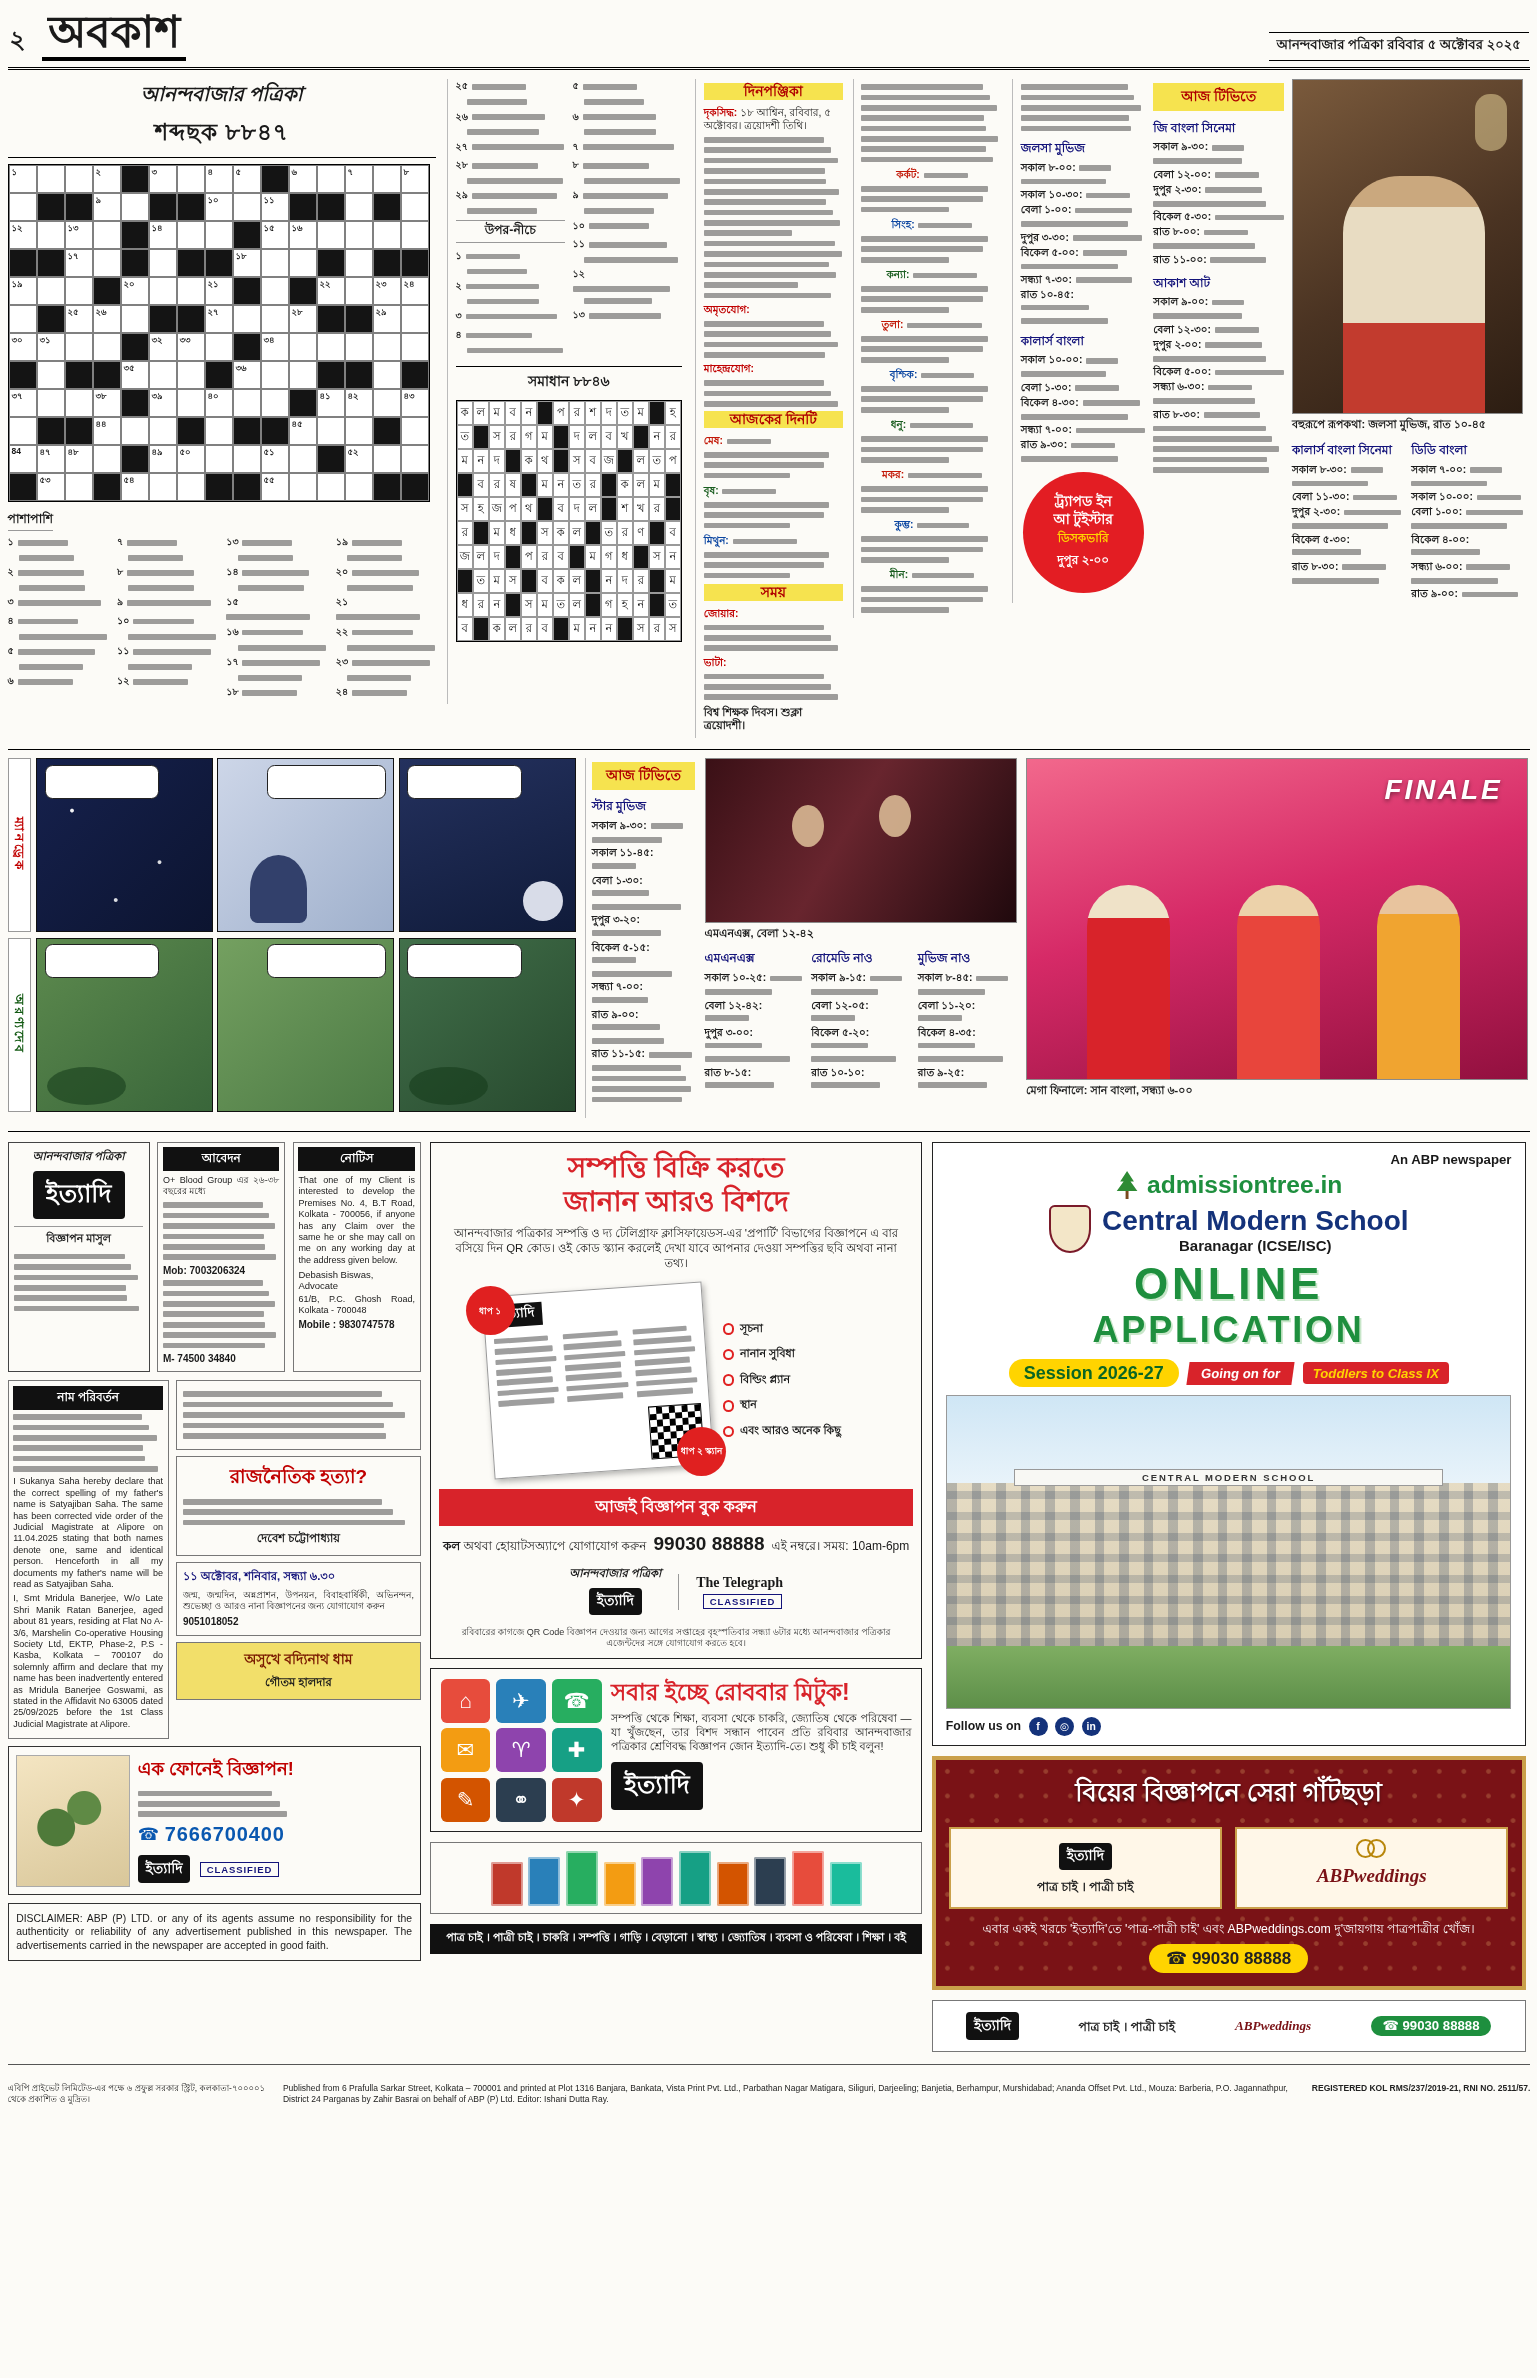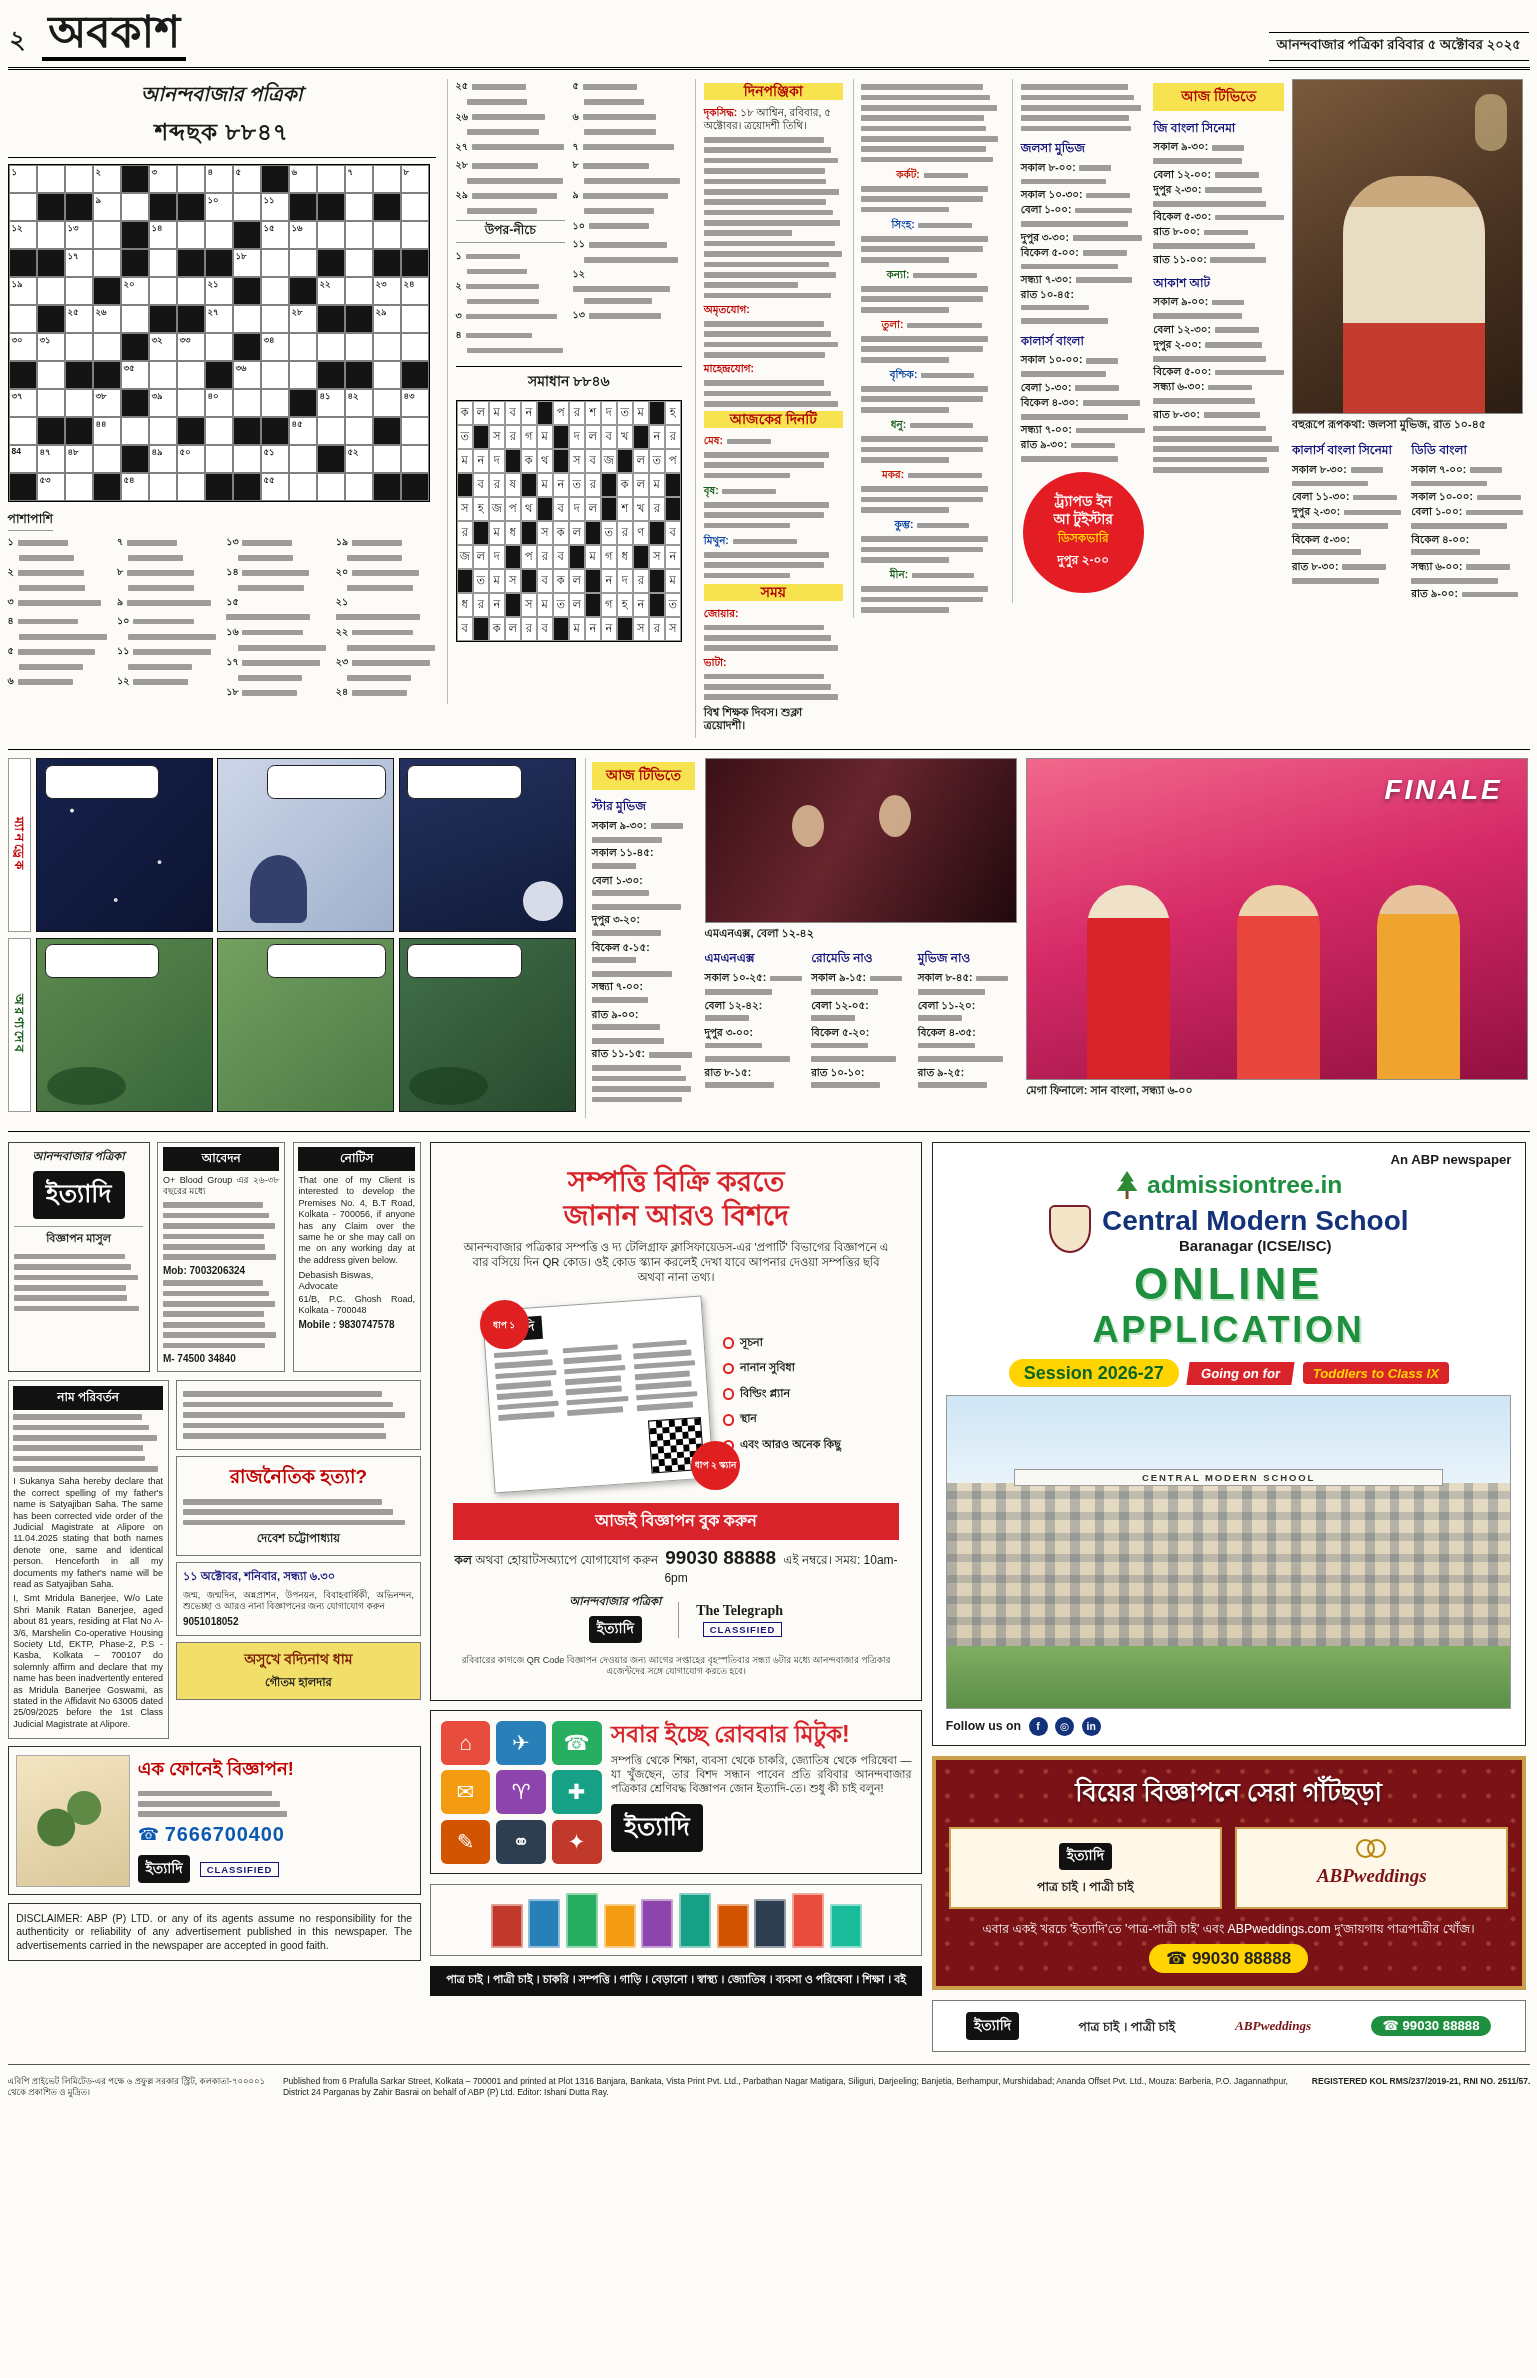--- a/index.html
+++ b/index.html
@@ -125,21 +125,21 @@
   .phonead{border:1.9px solid #333;display:flex;gap:7.6px;padding:7.6px;box-sizing:border-box;min-height:142px;}
   .plantimg{width:112px;flex:none;border:0.9px solid #aaa;background:radial-gradient(circle at 35% 55%,#4f7a3a 18%,transparent 19%),radial-gradient(circle at 60% 40%,#5f8a45 16%,transparent 17%),linear-gradient(160deg,#f4e5c2,#d9c79a);}
   .patitle{color:#c00000;font-weight:bold;font-size:18px;}
   .parow{margin:5.7px 0;display:flex;align-items:center;gap:5.7px;}
   .ph-icon{font-size:17px;color:#0a58b0;}
   .panum{color:#0a58b0;font-weight:800;font-size:20px;letter-spacing:0.9px;}
   .clsf{display:inline-block;border:0.9px solid #13137a;color:#13137a;font-weight:bold;font-size:9.5px;padding:0.9px 5.7px;margin-left:5.7px;letter-spacing:0.9px;}
   .disclaimer{border:1.4px solid #333;padding:7.6px;font-size:10.4px;line-height:13.7px;text-align:justify;}
   
   .ads-mid{width:492px;flex:none;display:flex;flex-direction:column;gap:9.5px;}
-  .property-ad{border:1.4px solid #222;padding:22px;box-sizing:border-box;}
+  .property-ad{border:1.4px solid #222;padding:8px;box-sizing:border-box;}
   .ph1{color:#d8232a;font-weight:800;font-size:28px;text-align:center;line-height:34px;}
   .pbody{font-size:11.4px;line-height:15px;text-align:center;margin:7.6px 5.7px;}
   .pgraphic{position:relative;display:flex;gap:15px;align-items:center;justify-content:center;margin:9.5px 0;min-height:199px;}
   .npaper{width:220px;transform:rotate(-4deg);background:#fff;border:0.9px solid #999;box-shadow:1.9px 2.8px 6.6px rgba(0,0,0,.3);padding:7.6px;box-sizing:border-box;}
   .npmast{background:#111;color:#fff;font-weight:bold;font-size:13.2px;display:inline-block;padding:0.9px 7.6px;margin-bottom:5.7px;}
   .npcols{display:flex;gap:5.7px;}
   .npcols > div{flex:1;}
   .npqr{width:51px;height:51px;margin:5.7px 0 0 auto;border:1.9px solid #000;background:conic-gradient(#000 25%,#fff 0 50%,#000 0 75%,#fff 0) 0 0/12.8px 12.8px;}
   .callouts{width:142px;}
   .co{font-size:11px;font-weight:bold;margin:6.6px 0;display:flex;align-items:center;}
@@ -195,21 +195,21 @@
   .rings-icon::before,.rings-icon::after{content:"";position:absolute;width:15px;height:15px;border:2.8px solid #b8860b;border-radius:50%;top:0;}
   .rings-icon::before{left:0;} .rings-icon::after{left:11.4px;}
   .abpw{font-family:"Liberation Serif","DejaVu Serif",serif;font-weight:bold;font-style:italic;font-size:19px;color:#7a1216;}
   .abpw.sm{font-size:13.2px;}
   .wbody{font-size:12.3px;line-height:16px;margin:7.6px 3.8px;}
   .wphone{display:inline-block;background:#ffd400;color:#222;font-weight:800;font-size:17px;border-radius:15px;padding:3.8px 17px;}
   .stripad{border:0.9px solid #777;background:#fff;display:flex;align-items:center;justify-content:space-around;gap:7.6px;padding:7.6px;}
   .stripad .abpw{color:#7a1216;}
   .greenpill{background:#1e8f3e;color:#fff;font-weight:bold;font-size:13.2px;border-radius:13.2px;padding:2.8px 11.4px;}
   
-  .pagefoot{border-top:0.9px solid #555;margin-top:11.4px;padding-top:11px;font-size:8.5px;color:#222;display:flex;gap:15px;line-height:11.4px;}
+  .pagefoot{border-top:0.9px solid #555;margin-top:11.4px;padding-top:18px;font-size:8.5px;color:#222;display:flex;gap:15px;line-height:11.4px;}
   .pagefoot .reg{white-space:nowrap;font-weight:bold;}
 </style>
 </head>
 <body>
 
 <div class="page">
 
   <div class="topbar">
     <span class="pageno">২</span>
     <span class="masthead">অবকাশ</span>

